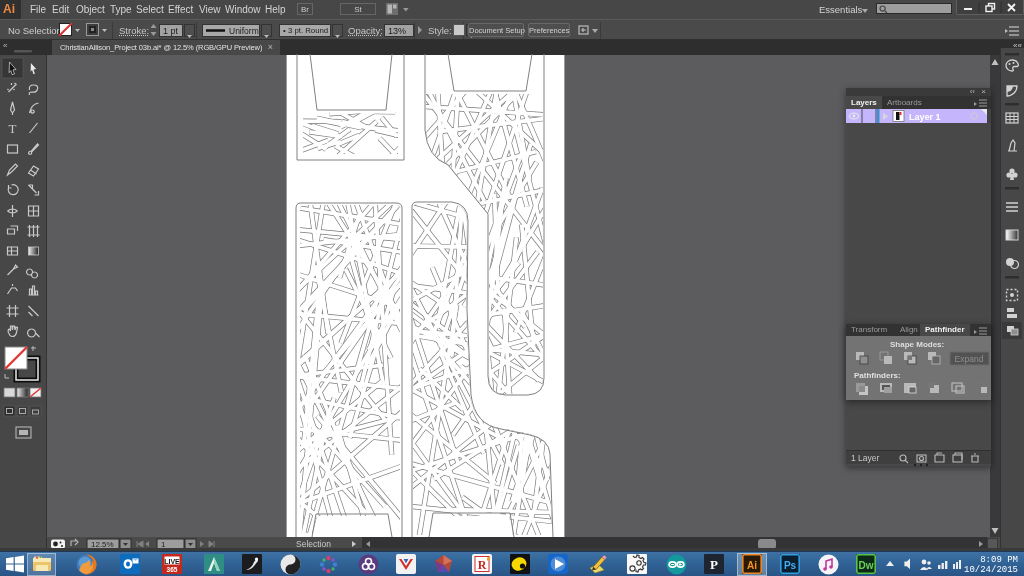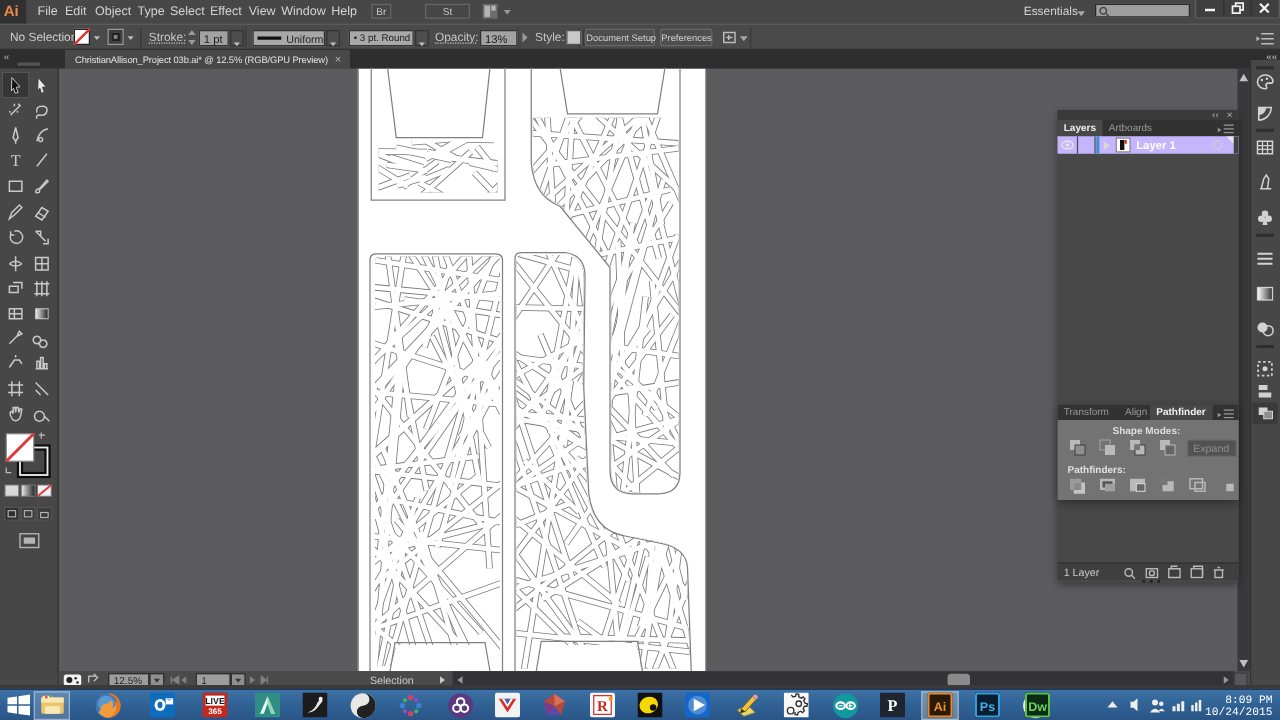--- a/index.html
+++ b/index.html
@@ -1067,21 +1067,21 @@
           <rect width="20" height="20" rx="1" fill="#0a1e30"></rect>
           <rect x="0.8" y="0.8" width="18.4" height="18.4" rx="1.5" fill="none" stroke="#2f9fe0" stroke-width="1.6"></rect>
           <text x="10" y="14.5" font-size="10" font-weight="bold" text-anchor="middle" fill="#45b1f0" font-family="Liberation Sans">Ps</text>
         </svg></div>
       <div class="ti" style="left:818px"><svg width="21" height="21" viewBox="0 0 21 21">
           <circle cx="10.5" cy="10.5" r="10" fill="#f5f5f7"></circle>
           <path d="M8,15 V7 l6,-1.8 V13" stroke="#c0399e" stroke-width="1.6" fill="none"></path>
           <circle cx="7" cy="15" r="1.8" fill="#c0399e"></circle>
           <circle cx="13" cy="13" r="1.8" fill="#c0399e"></circle>
         </svg></div>
-      <div class="ti" style="left:820px"><svg width="20" height="20" viewBox="0 0 20 20">
+      <div class="ti" style="left:856px"><svg width="20" height="20" viewBox="0 0 20 20">
           <rect width="20" height="20" rx="1" fill="#0c2b14"></rect>
           <rect x="0.8" y="0.8" width="18.4" height="18.4" rx="1.5" fill="none" stroke="#57c24a" stroke-width="1.6"></rect>
           <text x="10" y="14.5" font-size="10" font-weight="bold" text-anchor="middle" fill="#6fd060" font-family="Liberation Sans">Dw</text>
         </svg></div>
       <svg width="80" height="20" viewBox="0 0 80 20" style="position:absolute;left:882px;top:3px">
         <path d="M4,11 l4,-5 4,5z" fill="#eee"></path>
         <path d="M22,7 h3 l4,-3.5 v13 l-4,-3.5 h-3z" fill="#eee" transform="scale(0.8) translate(6,1)"></path>
         <g fill="#eee">
           <circle cx="42" cy="7" r="2.4"></circle>
           <path d="M38,15 q4,-6 8,0z"></path>

